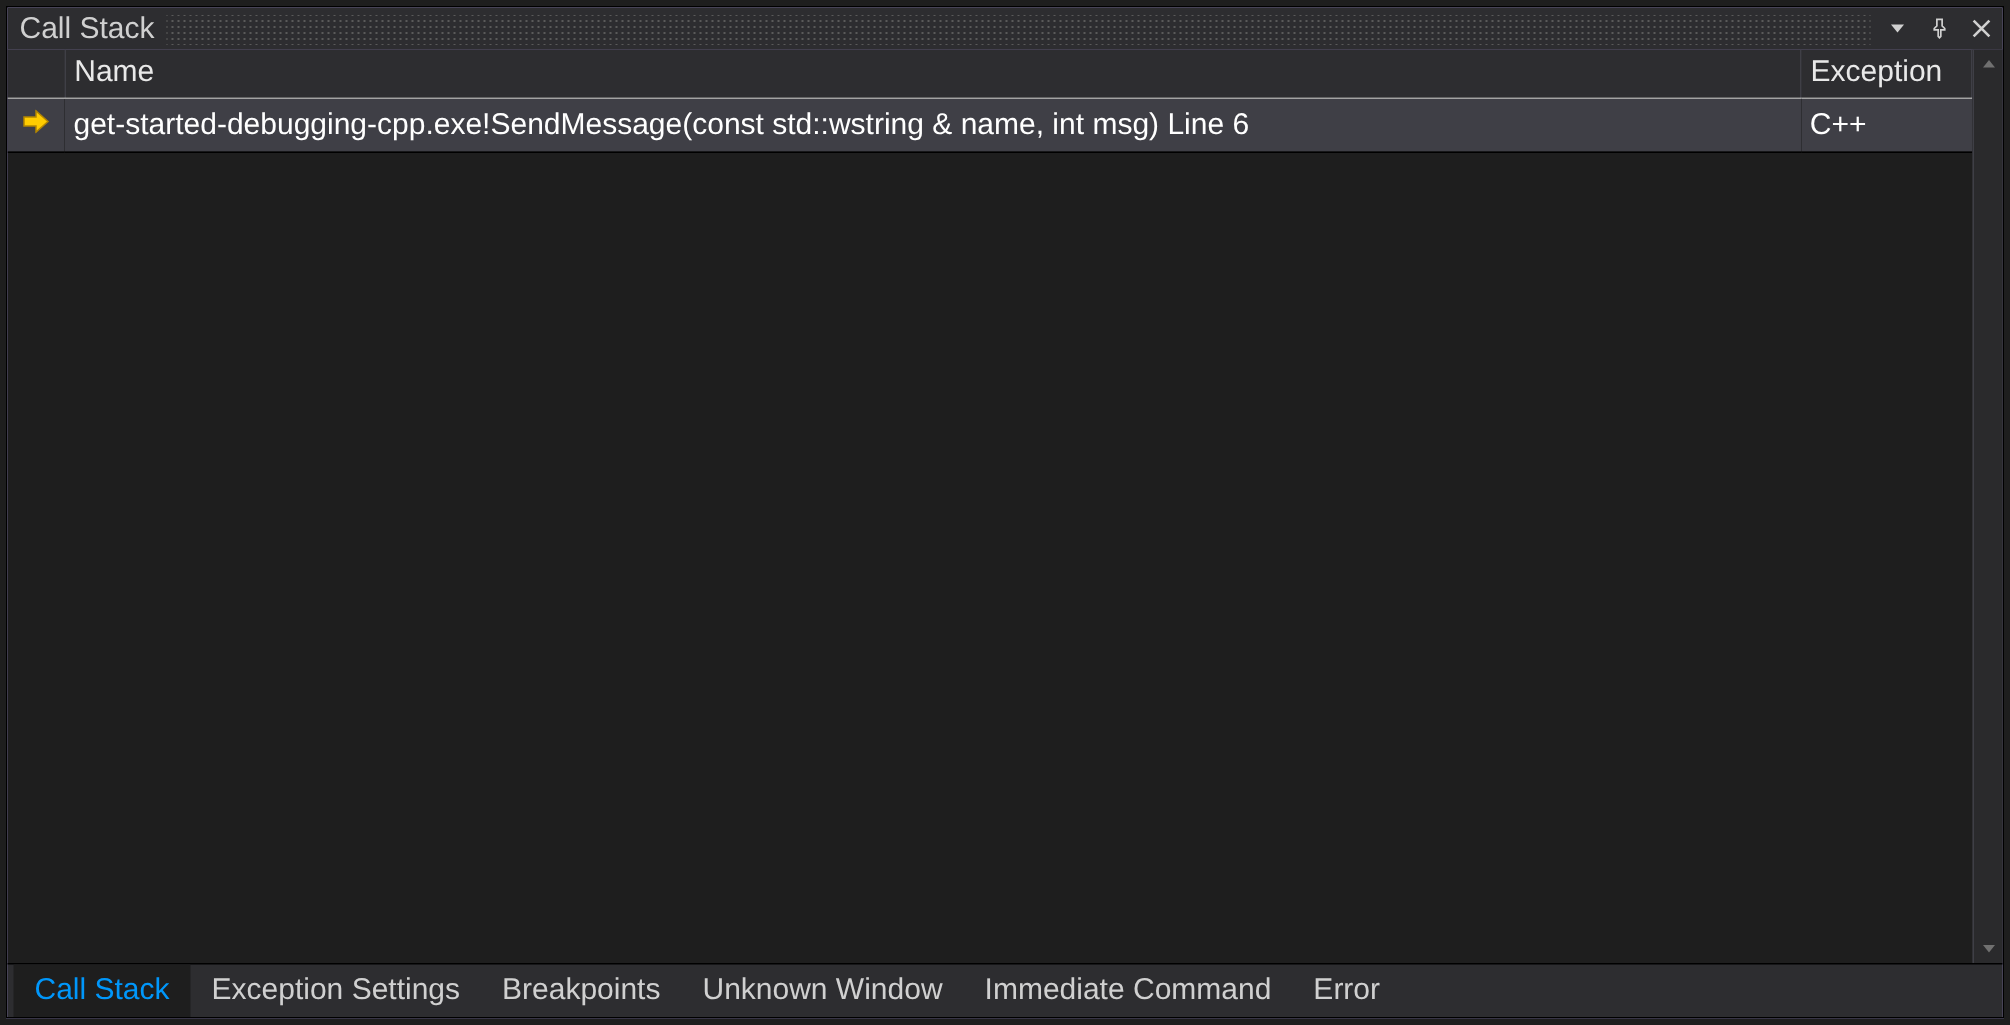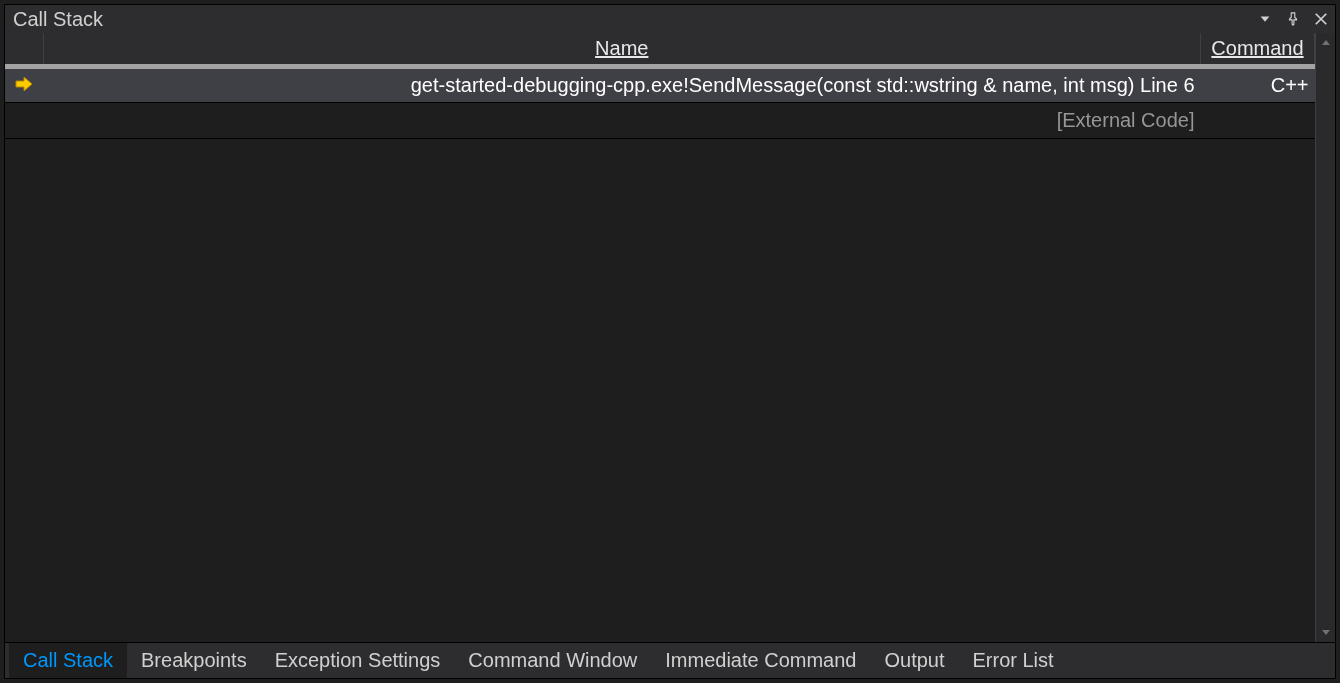--- a/index.html
+++ b/index.html
@@ -90,40 +90,38 @@
       table-layout: fixed;
     }
     .col-icon { width: 38px; }
     .col-name { width: auto; }
     .col-lang { width: 114px; }
     thead th {
       background: #2d2d30;
       color: #e8e8e8;
       font-weight: normal;
       font-size: 20px;
-      text-align: center;
+      text-align: left;
       padding: 4px 6px;
       border-right: 1px solid #3f3f46;
-      border-bottom: 5px solid #a3a3a3;
+      border-bottom: 1px solid #a3a3a3;
       height: 32px;
-      text-decoration: underline;
     }
     thead th:first-child {
       border-right: 1px solid #3f3f46;
     }
     tbody td {
       font-size: 20px;
       padding: 4px 6px;
       border-bottom: 1px solid #000;
       height: 36px;
       vertical-align: middle;
       white-space: nowrap;
       overflow: hidden;
       text-overflow: ellipsis;
-      text-align: right;
     }
     tbody tr.row-active {
       background: #3f3f46;
     }
     tbody tr.row-active td {
       color: #ffffff;
     }
     tbody tr.row-normal td {
       color: #e8e8e8;
     }
@@ -219,35 +217,30 @@
         <table>
           <colgroup>
             <col class="col-icon">
             <col class="col-name">
             <col class="col-lang">
           </colgroup>
           <thead>
             <tr>
               <th></th>
               <th>Name</th>
-              <th>Command</th>
+              <th>Exception</th>
             </tr>
           </thead>
           <tbody id="stack-rows">
               <tr class="row-active">
                 <td class="icon-cell"><span class="arrow-icon"><svg viewBox="0 0 20 16">
                       <path d="M2 5 H10 V1 L18 8 L10 15 V11 H2 Z" fill="#ffcc00" stroke="#b38600" stroke-width="1"></path>
                     </svg></span></td>
                 <td>get-started-debugging-cpp.exe!SendMessage(const std::wstring &amp; name, int msg) Line 6</td>
                 <td>C++</td>
-              </tr>
-              <tr class="row-grey">
-                <td class="icon-cell"></td>
-                <td>[External Code]</td>
-                <td></td>
               </tr>
             </tbody>
         </table>
       </div>
       <div class="vscrollbar">
         <div class="vscroll-btn">
           <svg viewBox="0 0 10 10">
               <path d="M1 7 L5 2 L9 7 Z"></path>
             </svg>
         </div>
@@ -255,20 +248,19 @@
           <svg viewBox="0 0 10 10">
               <path d="M1 3 L5 8 L9 3 Z"></path>
             </svg>
         </div>
       </div>
     </div>
   </div>
 
   <div class="tab-strip" id="tab-strip">
       <div class="tab active">Call Stack</div>
+      <div class="tab">Exception Settings</div>
       <div class="tab">Breakpoints</div>
-      <div class="tab">Exception Settings</div>
-      <div class="tab">Command Window</div>
+      <div class="tab">Unknown Window</div>
       <div class="tab">Immediate Command</div>
-      <div class="tab">Output</div>
-      <div class="tab">Error List</div>
+      <div class="tab">Error</div>
     </div>
 </div>
 
 </body></html>

